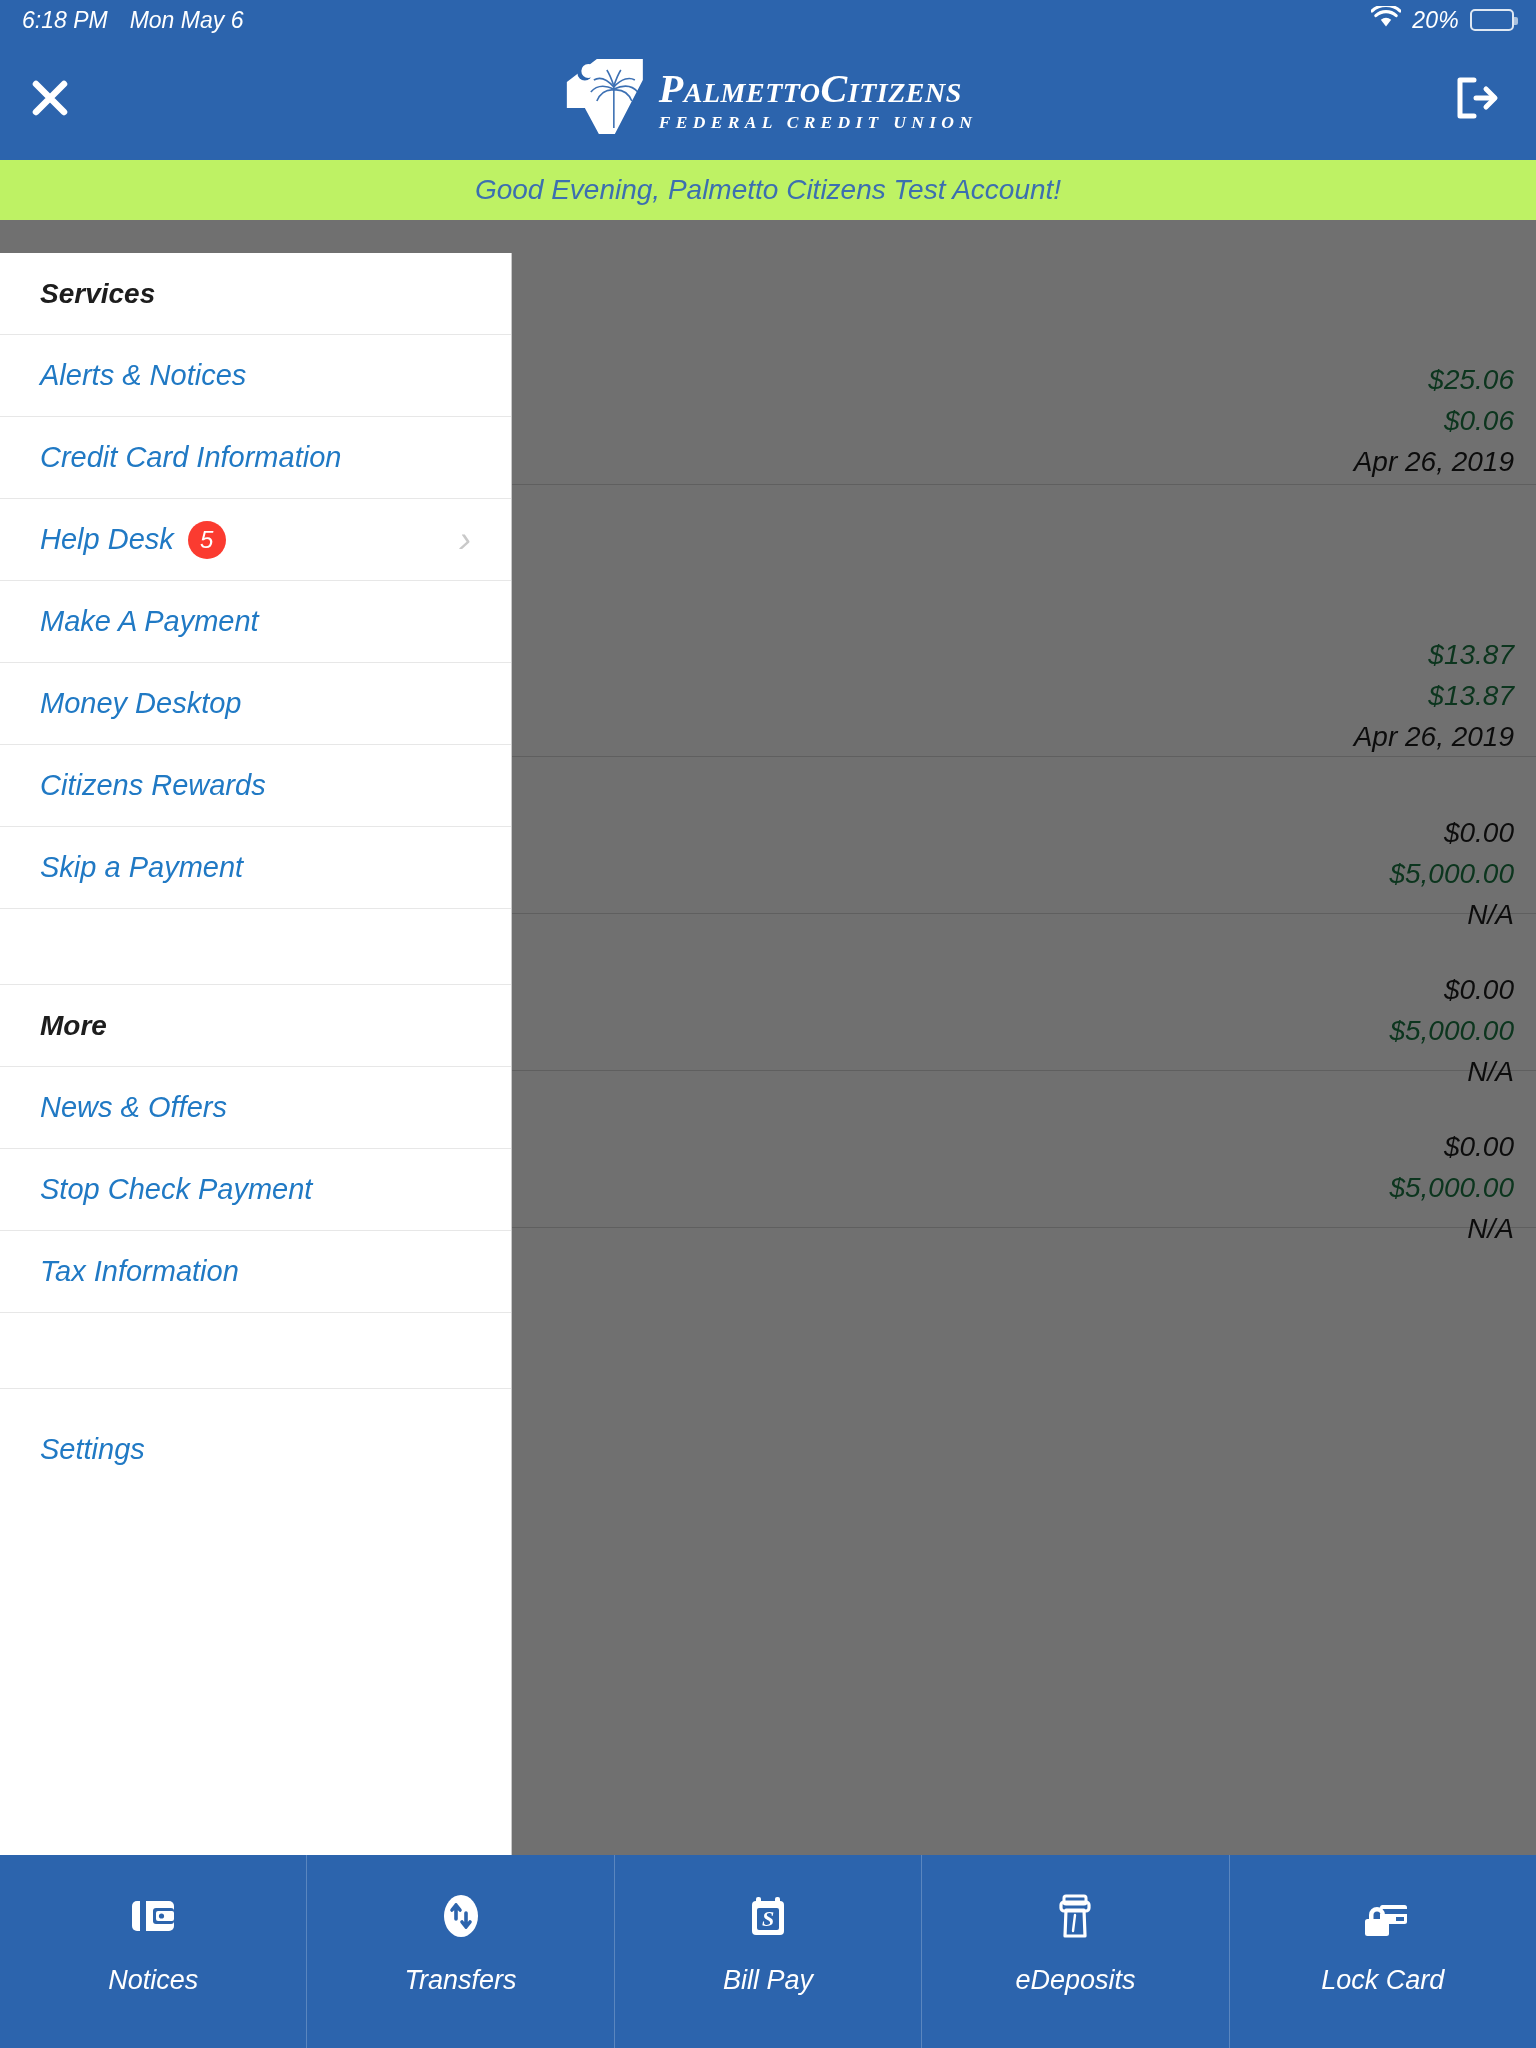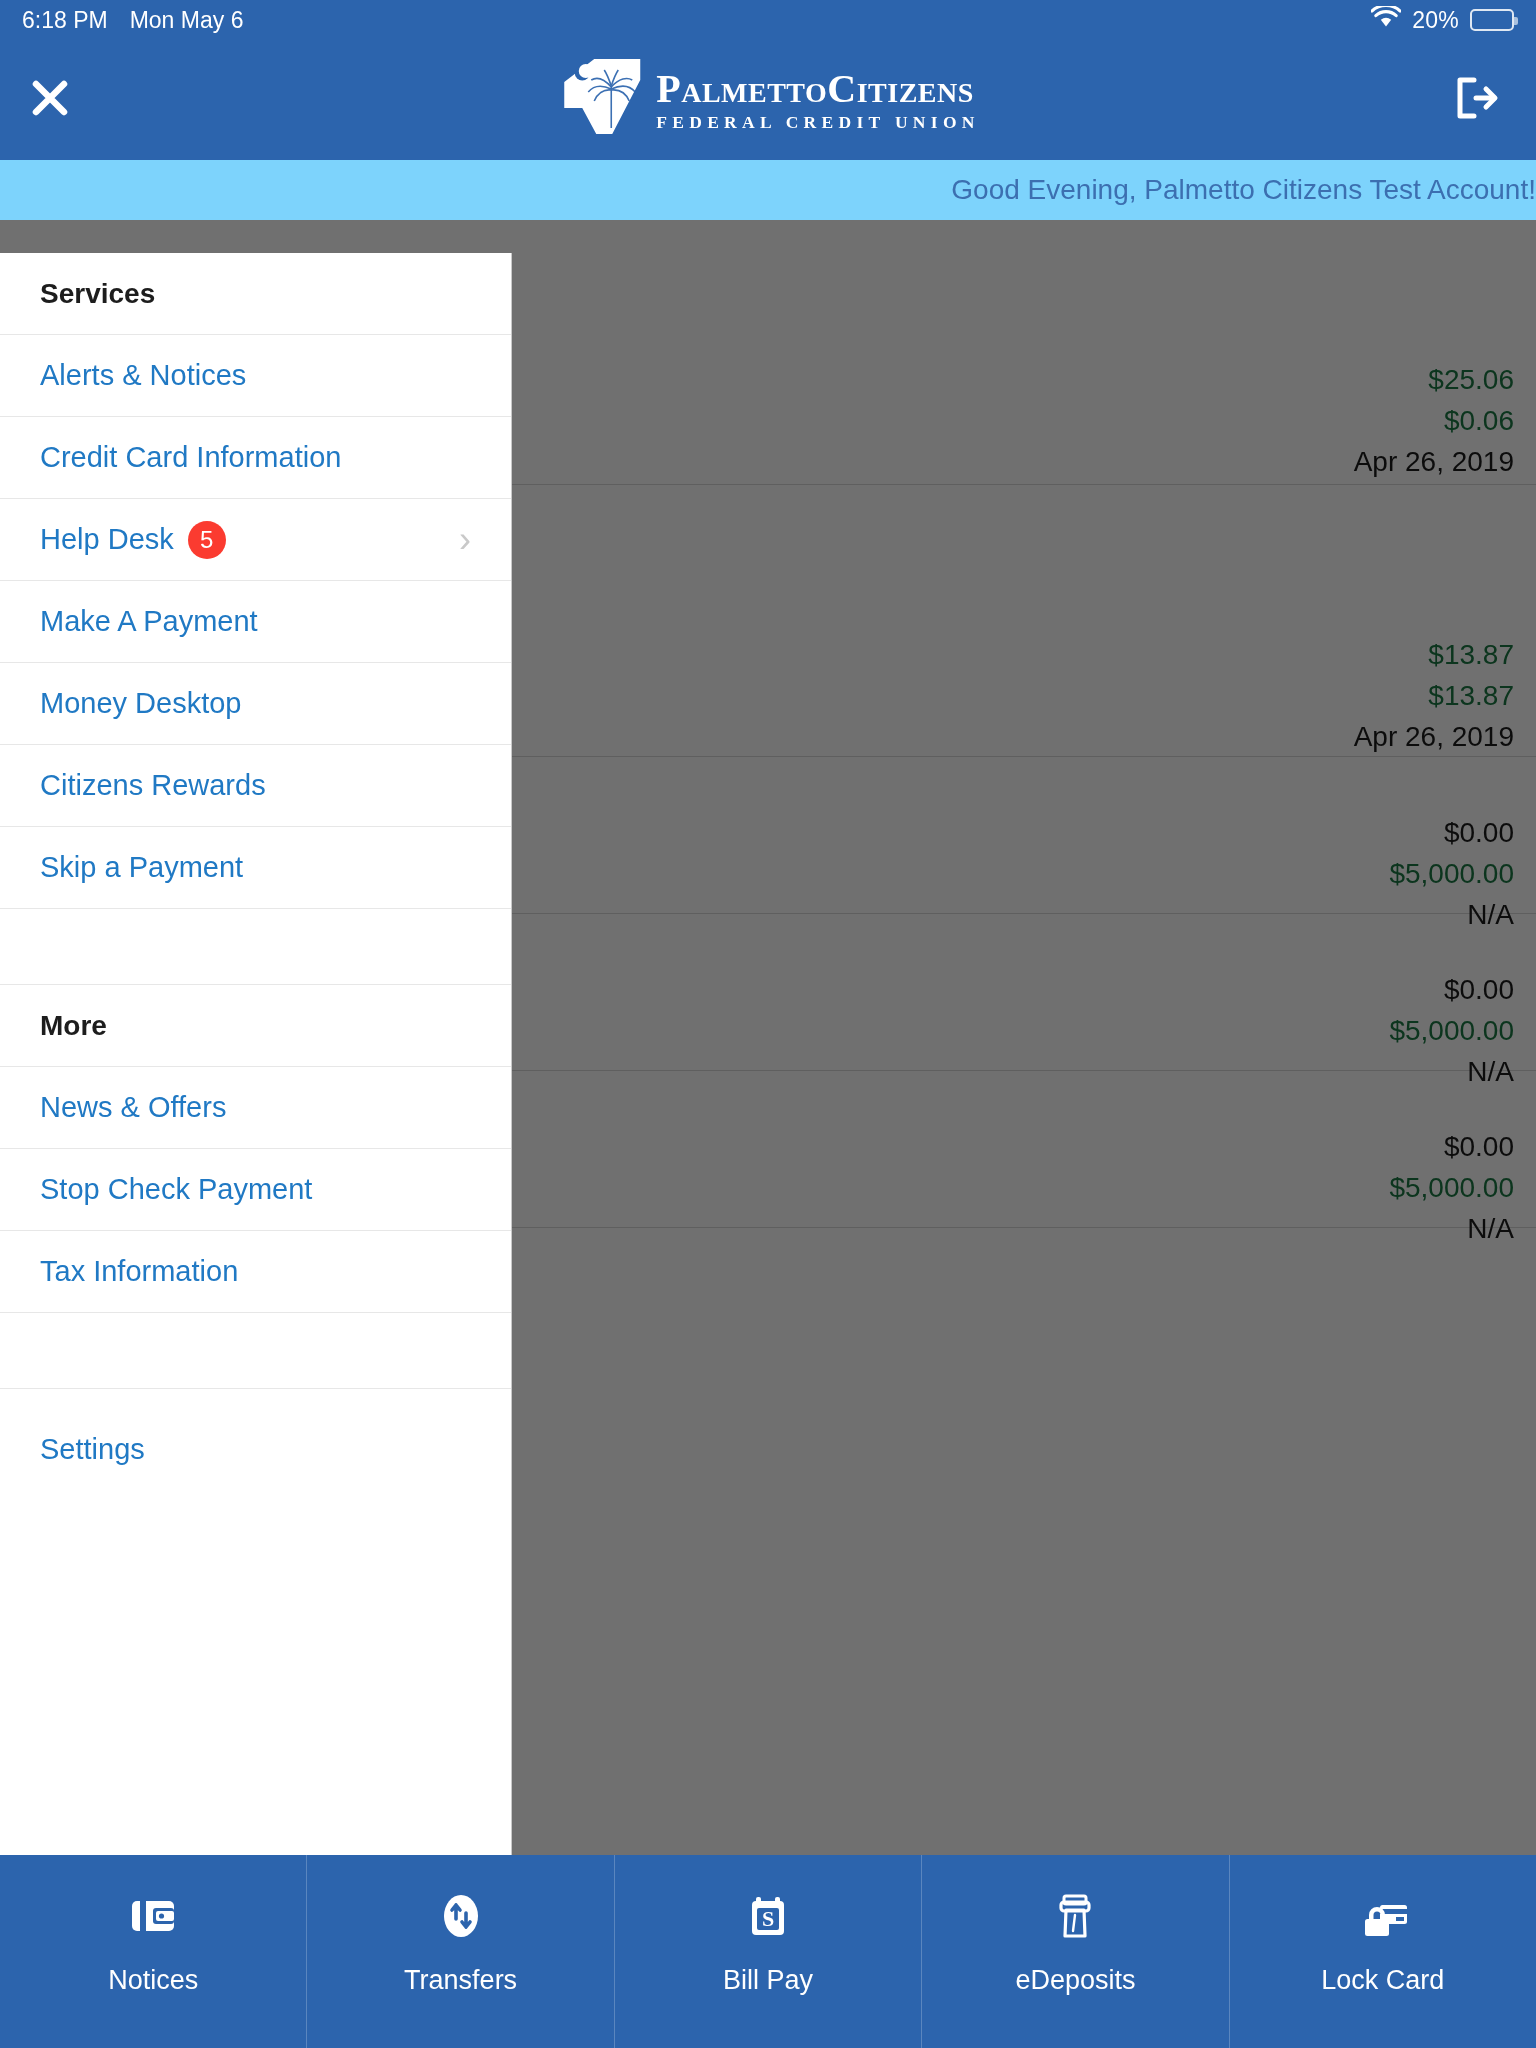--- a/index.html
+++ b/index.html
@@ -6,20 +6,21 @@
   html, body {
     width: 1536px; height: 2048px;
     font-family: "Liberation Sans", sans-serif;
     background: #ffffff;
     overflow: hidden;
   }
   #app {
     position: relative;
     width: 1536px; height: 2048px;
     background: #ffffff;
+    font-style: italic;
   }
 
   
   .statusbar {
     position: absolute; top: 0; left: 0;
     width: 1536px; height: 40px;
     background: #2c64ad;
     display: flex; align-items: center;
     color: #ffffff;
     font-size: 23px;
@@ -93,22 +94,22 @@
     font-weight: 700;
     letter-spacing: 5.3px;
     margin-top: 5px;
     white-space: nowrap;
   }
 
   
   .greeting {
     position: absolute; top: 160px; left: 0;
     width: 1536px; height: 60px;
-    background: #7dd3fc;
-    display: flex; align-items: center; justify-content: flex-end;
+    background: #bef264;
+    display: flex; align-items: center; justify-content: center;
     color: #3c6fb0;
     font-size: 28px;
   }
 
   
   .bg-content {
     position: absolute; top: 220px; left: 0;
     width: 1536px; height: 1635px;
     background: #ffffff;
     overflow: hidden;

